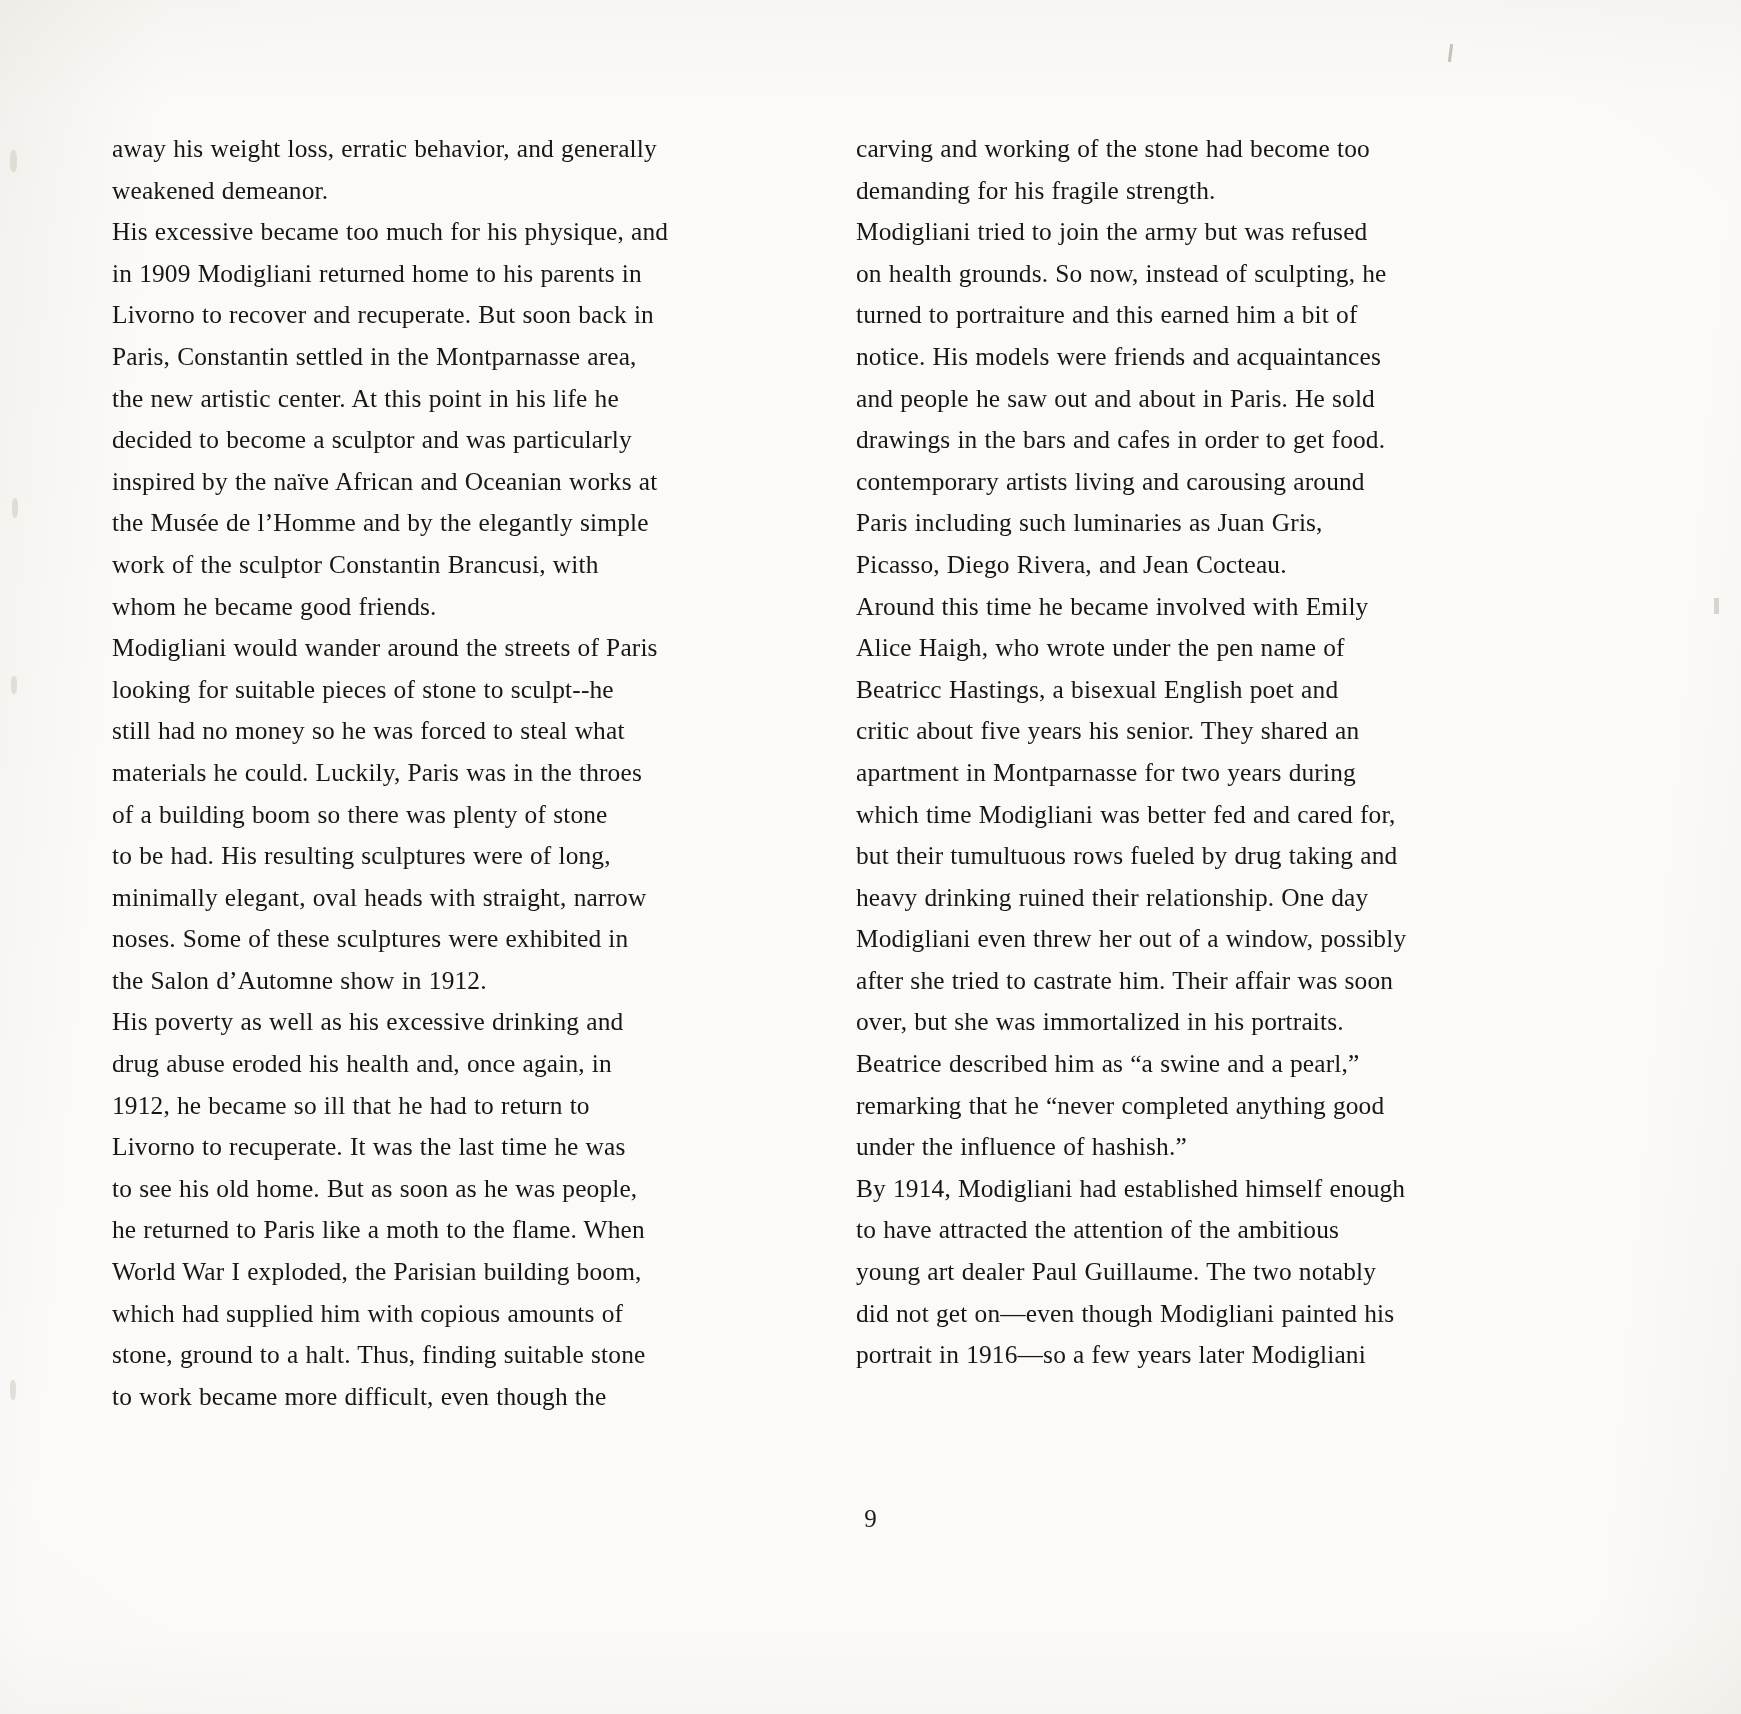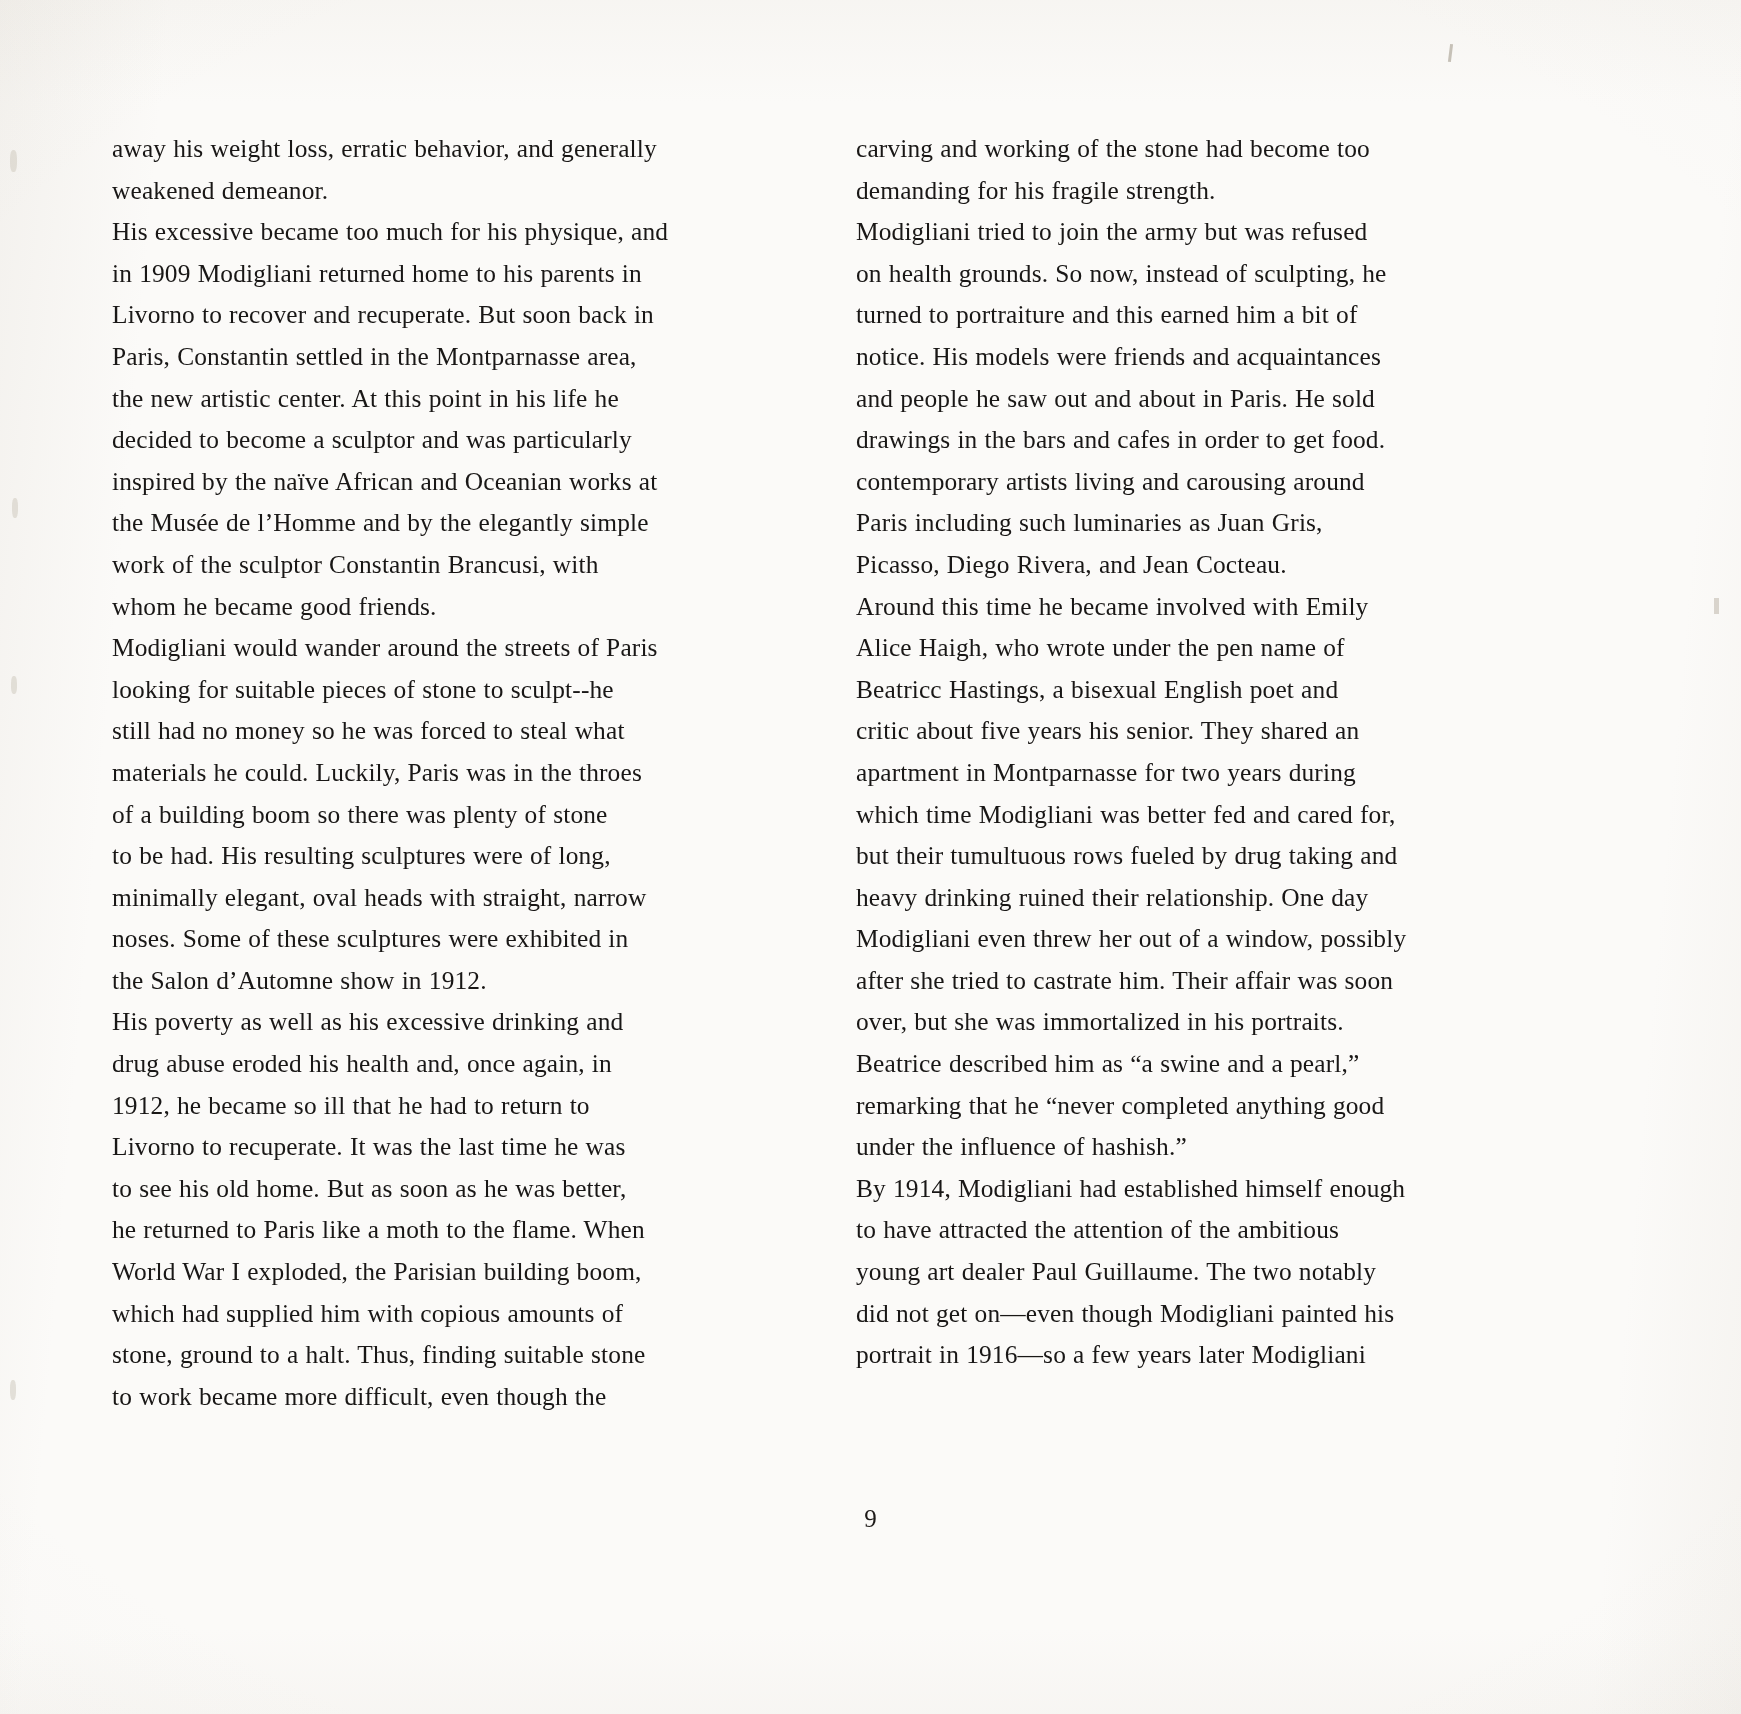--- a/index.html
+++ b/index.html
@@ -143,21 +143,21 @@
         <span class="line">minimally elegant, oval heads with straight, narrow</span>
         <span class="line">noses. Some of these sculptures were exhibited in</span>
         <span class="line">the Salon d’Automne show in 1912.</span>
       </p>
 
       <p class="para">
         <span class="line">His poverty as well as his excessive drinking and</span>
         <span class="line">drug abuse eroded his health and, once again, in</span>
         <span class="line">1912, he became so ill that he had to return to</span>
         <span class="line">Livorno to recuperate. It was the last time he was</span>
-        <span class="line">to see his old home. But as soon as he was better,</span>
+        <span class="line">to see his old home. But as soon as he was people,</span>
         <span class="line">he returned to Paris like a moth to the flame. When</span>
         <span class="line">World War I exploded, the Parisian building boom,</span>
         <span class="line">which had supplied him with copious amounts of</span>
         <span class="line">stone, ground to a halt. Thus, finding suitable stone</span>
         <span class="line">to work became more difficult, even though the</span>
       </p>
 
     </div>
 
     <div class="col col-right">

